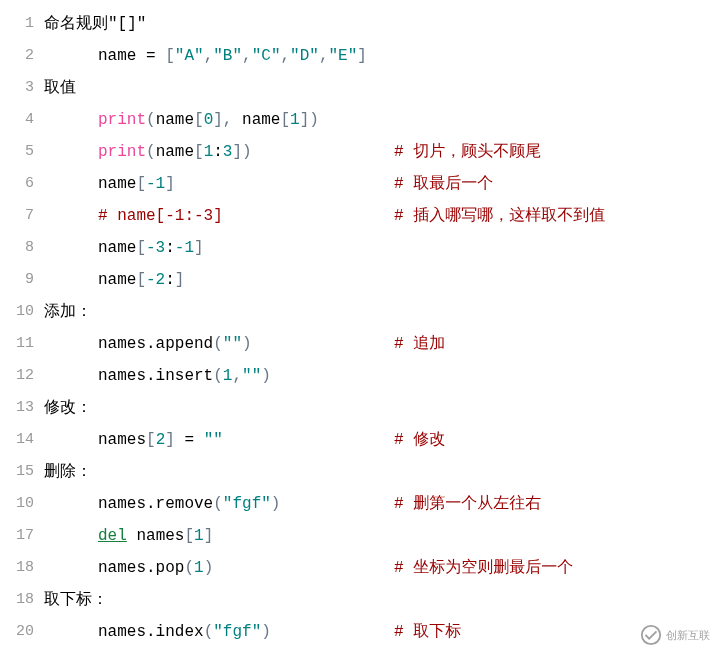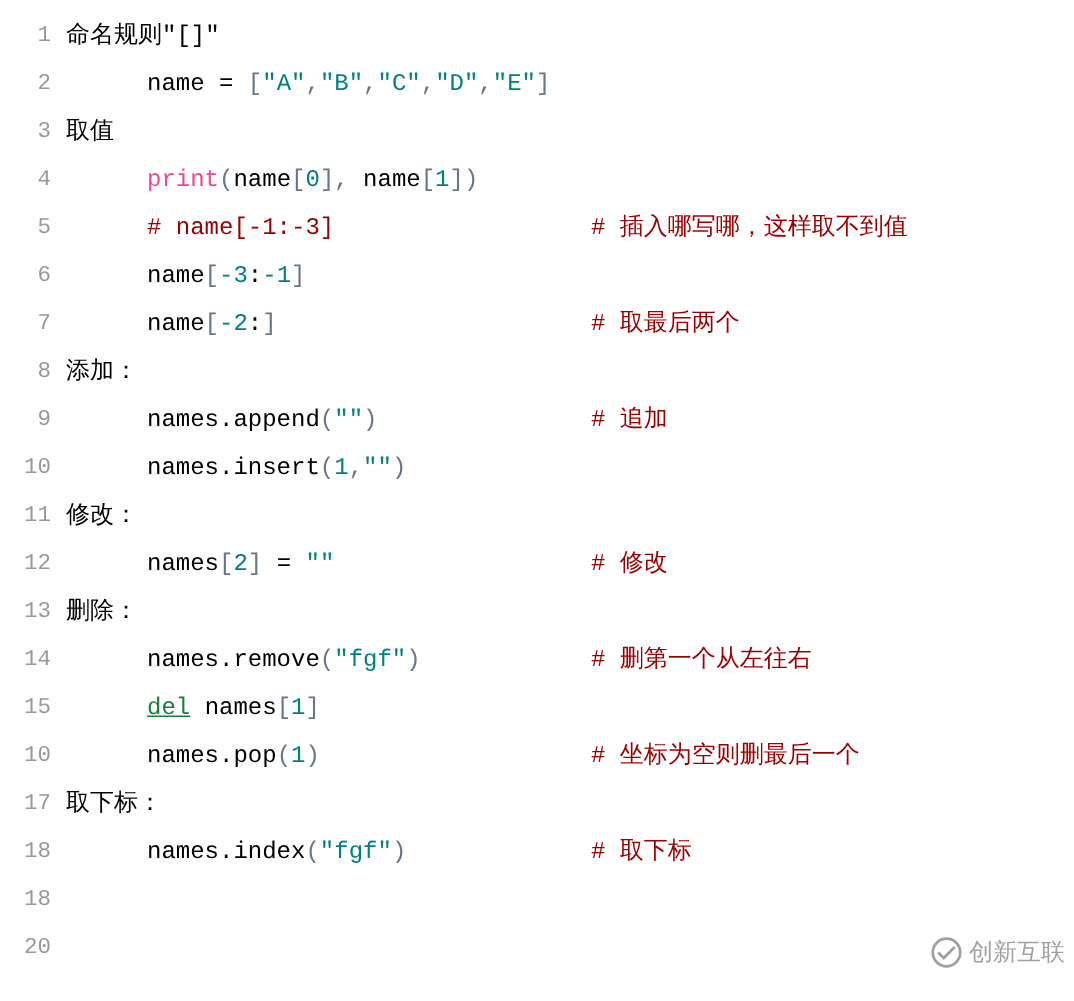--- a/index.html
+++ b/index.html
@@ -13,21 +13,21 @@
   .plain { color: #000; }
   .kw-print { color: #ec4899; }
   .del { color: #15803d; text-decoration: underline; }
   .str { color: #008080; }
   .num { color: #008080; }
   .comment { color: #900; }
   .punct { color: #687687; }
   .paren { color: #687687; }
   .bracket { color: #687687; }
   .cmtcol { position: absolute; left: 350px; }
-  .watermark { position: absolute; right: 6px; bottom: 2px; opacity: .5; font-size: 16px; color: #444; display:flex; align-items:center; gap:4px;}
+  .watermark { position: absolute; right: 6px; bottom: 2px; opacity: .5; font-size: 11px; color: #444; display:flex; align-items:center; gap:4px;}
   .watermark svg { width: 22px; height: 22px; }
 </style>
 </head>
 <body>
 
 <div class="editor">
   <div class="gutter">
     <div class="ln">1</div>
     <div class="ln">2</div>
     <div class="ln">3</div>
@@ -47,23 +47,25 @@
     <div class="ln">17</div>
     <div class="ln">18</div>
     <div class="ln">18</div>
     <div class="ln">20</div>
   </div>
   <div class="code">
     <div class="line"><span class="plain">命名规则"[]"</span></div>
     <div class="line"><span class="indent"></span><span class="plain">name</span><span class="plain"> = </span><span class="bracket">[</span><span class="str">"A"</span><span class="punct">,</span><span class="str">"B"</span><span class="punct">,</span><span class="str">"C"</span><span class="punct">,</span><span class="str">"D"</span><span class="punct">,</span><span class="str">"E"</span><span class="bracket">]</span></div>
     <div class="line"><span class="plain">取值</span></div>
     <div class="line"><span class="indent"></span><span class="kw-print">print</span><span class="paren">(</span><span class="plain">name</span><span class="bracket">[</span><span class="num">0</span><span class="bracket">]</span><span class="punct">, </span><span class="plain">name</span><span class="bracket">[</span><span class="num">1</span><span class="bracket">]</span><span class="paren">)</span></div>
+    <div class="line"><span class="indent"></span><span class="kw-print">print</span><span class="paren">(</span><span class="plain">name</span><span class="bracket">[</span><span class="num">1</span><span class="plain">:</span><span class="num">3</span><span class="bracket">]</span><span class="paren">)</span><span class="comment cmtcol"># 切片，顾头不顾尾</span></div>
+    <div class="line"><span class="indent"></span><span class="plain">name</span><span class="bracket">[</span><span class="num">-1</span><span class="bracket">]</span><span class="comment cmtcol"># 取最后一个</span></div>
     <div class="line"><span class="indent"></span><span class="comment"># name[-1:-3]</span><span class="comment cmtcol"># 插入哪写哪，这样取不到值</span></div>
     <div class="line"><span class="indent"></span><span class="plain">name</span><span class="bracket">[</span><span class="num">-3</span><span class="plain">:</span><span class="num">-1</span><span class="bracket">]</span></div>
-    <div class="line"><span class="indent"></span><span class="plain">name</span><span class="bracket">[</span><span class="num">-2</span><span class="plain">:</span><span class="bracket">]</span><span class="comment cmtcol"># 取最后两个</span></div>
+    <div class="line"><span class="indent"></span><span class="plain">name</span><span class="bracket">[</span><span class="num">-2</span><span class="plain">:</span><span class="bracket">]</span></div>
     <div class="line"><span class="plain">添加：</span></div>
     <div class="line"><span class="indent"></span><span class="plain">names.append</span><span class="paren">(</span><span class="str">""</span><span class="paren">)</span><span class="comment cmtcol"># 追加</span></div>
     <div class="line"><span class="indent"></span><span class="plain">names.insert</span><span class="paren">(</span><span class="num">1</span><span class="punct">,</span><span class="str">""</span><span class="paren">)</span></div>
     <div class="line"><span class="plain">修改：</span></div>
     <div class="line"><span class="indent"></span><span class="plain">names</span><span class="bracket">[</span><span class="num">2</span><span class="bracket">]</span><span class="plain"> = </span><span class="str">""</span><span class="comment cmtcol"># 修改</span></div>
     <div class="line"><span class="plain">删除：</span></div>
     <div class="line"><span class="indent"></span><span class="plain">names.remove</span><span class="paren">(</span><span class="str">"fgf"</span><span class="paren">)</span><span class="comment cmtcol"># 删第一个从左往右</span></div>
     <div class="line"><span class="indent"></span><span class="del">del</span><span> </span><span class="plain">names</span><span class="bracket">[</span><span class="num">1</span><span class="bracket">]</span></div>
     <div class="line"><span class="indent"></span><span class="plain">names.pop</span><span class="paren">(</span><span class="num">1</span><span class="paren">)</span><span class="comment cmtcol"># 坐标为空则删最后一个</span></div>
     <div class="line"><span class="plain">取下标：</span></div>

